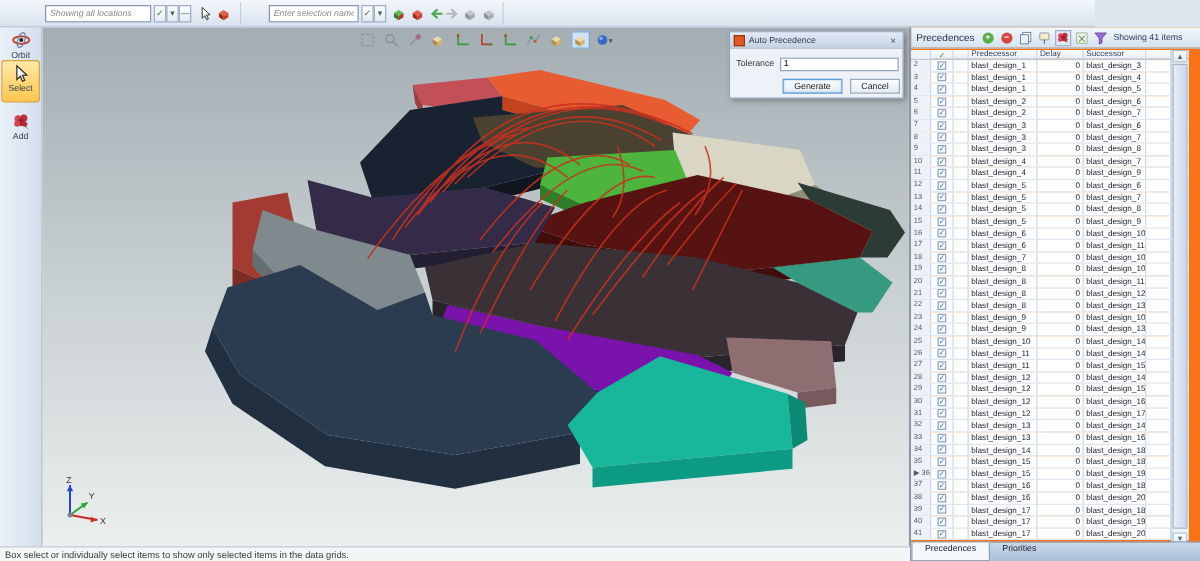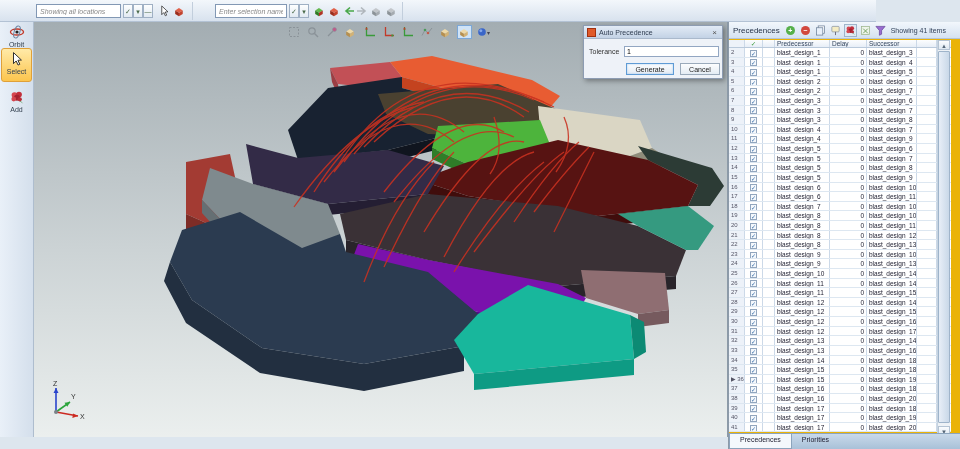--- a/index.html
+++ b/index.html
@@ -51,21 +51,21 @@
   .dlg-row { position:absolute; left:0; top:20px; width:100%; font-size:7px; color:#333; }
   .dlg-label { position:absolute; left:5px; top:2px; }
   .dlg-input { position:absolute; left:40px; top:0; width:95px; height:11px; border:1px solid #92a6c2;
     background:#fff; font-size:7px; padding:0 2px; }
   .dlg-btn { position:absolute; top:37px; height:12px; font-size:7px; text-align:center; line-height:11px;
     background:linear-gradient(#fcfdfe,#e4ecf4); border:1px solid #9aaabb; color:#222; }
   .dlg-btn.generate { left:42px; width:48px; border:1px solid #5f9bd5; box-shadow:inset 0 0 2px #9cc6ef; }
   .dlg-btn.cancel { left:96px; width:40px; }
 
   
-  .panel { position:absolute; left:728px; top:22px; width:232px; height:427px; background:#eab308;
+  .panel { position:absolute; left:728px; top:22px; width:232px; height:427px; background:#f97316;
     border-left:1px solid #8c9aa8; }
   .panel-header { position:absolute; left:0; top:0; width:232px; height:17px;
     background:linear-gradient(#f2f7fc,#d5e2f1); border-bottom:1px solid #b4c4d6;
     display:flex; align-items:center; }
   .panel-title { font-size:8px; color:#1e2c42; margin:0 4px 0 4px; }
   .ph-ico { width:13px; height:13px; margin-right:2px; display:flex; align-items:center; justify-content:center; }
   .round-ico { width:9px; height:9px; border-radius:50%; color:#fff; font-size:7px; line-height:9px; text-align:center; font-weight:bold; }
   .showing { font-size:7px; color:#33435a; margin-left:2px; white-space:nowrap; }
 
   .grid { position:absolute; left:0; top:18px; width:222px; }
@@ -405,20 +405,23 @@
         </div>
       <div class="vp-ico">
         <svg class="ic" width="12" height="12">
             <use href="#sym-sphere"></use>
           </svg>
         <span style="font-size:6px;color:#445;">▾</span>
       </div>
     </div>
   </div>
 
+  <div class="statusbar">
+    <span>Box select or individually select items to show only selected items in the data grids.</span>
+  </div>
 
   <div class="dialog">
     <div class="dlg-title">
       <span style="width:9px;height:9px;background:#e05a2a;border:1px solid #a03010;display:inline-block;"></span>
       <span class="ttl">Auto Precedence</span>
       <span class="dlg-close">×</span>
     </div>
     <div class="dlg-row">
       <span class="dlg-label">Tolerance</span>
       <input class="dlg-input" value="1" style="">

